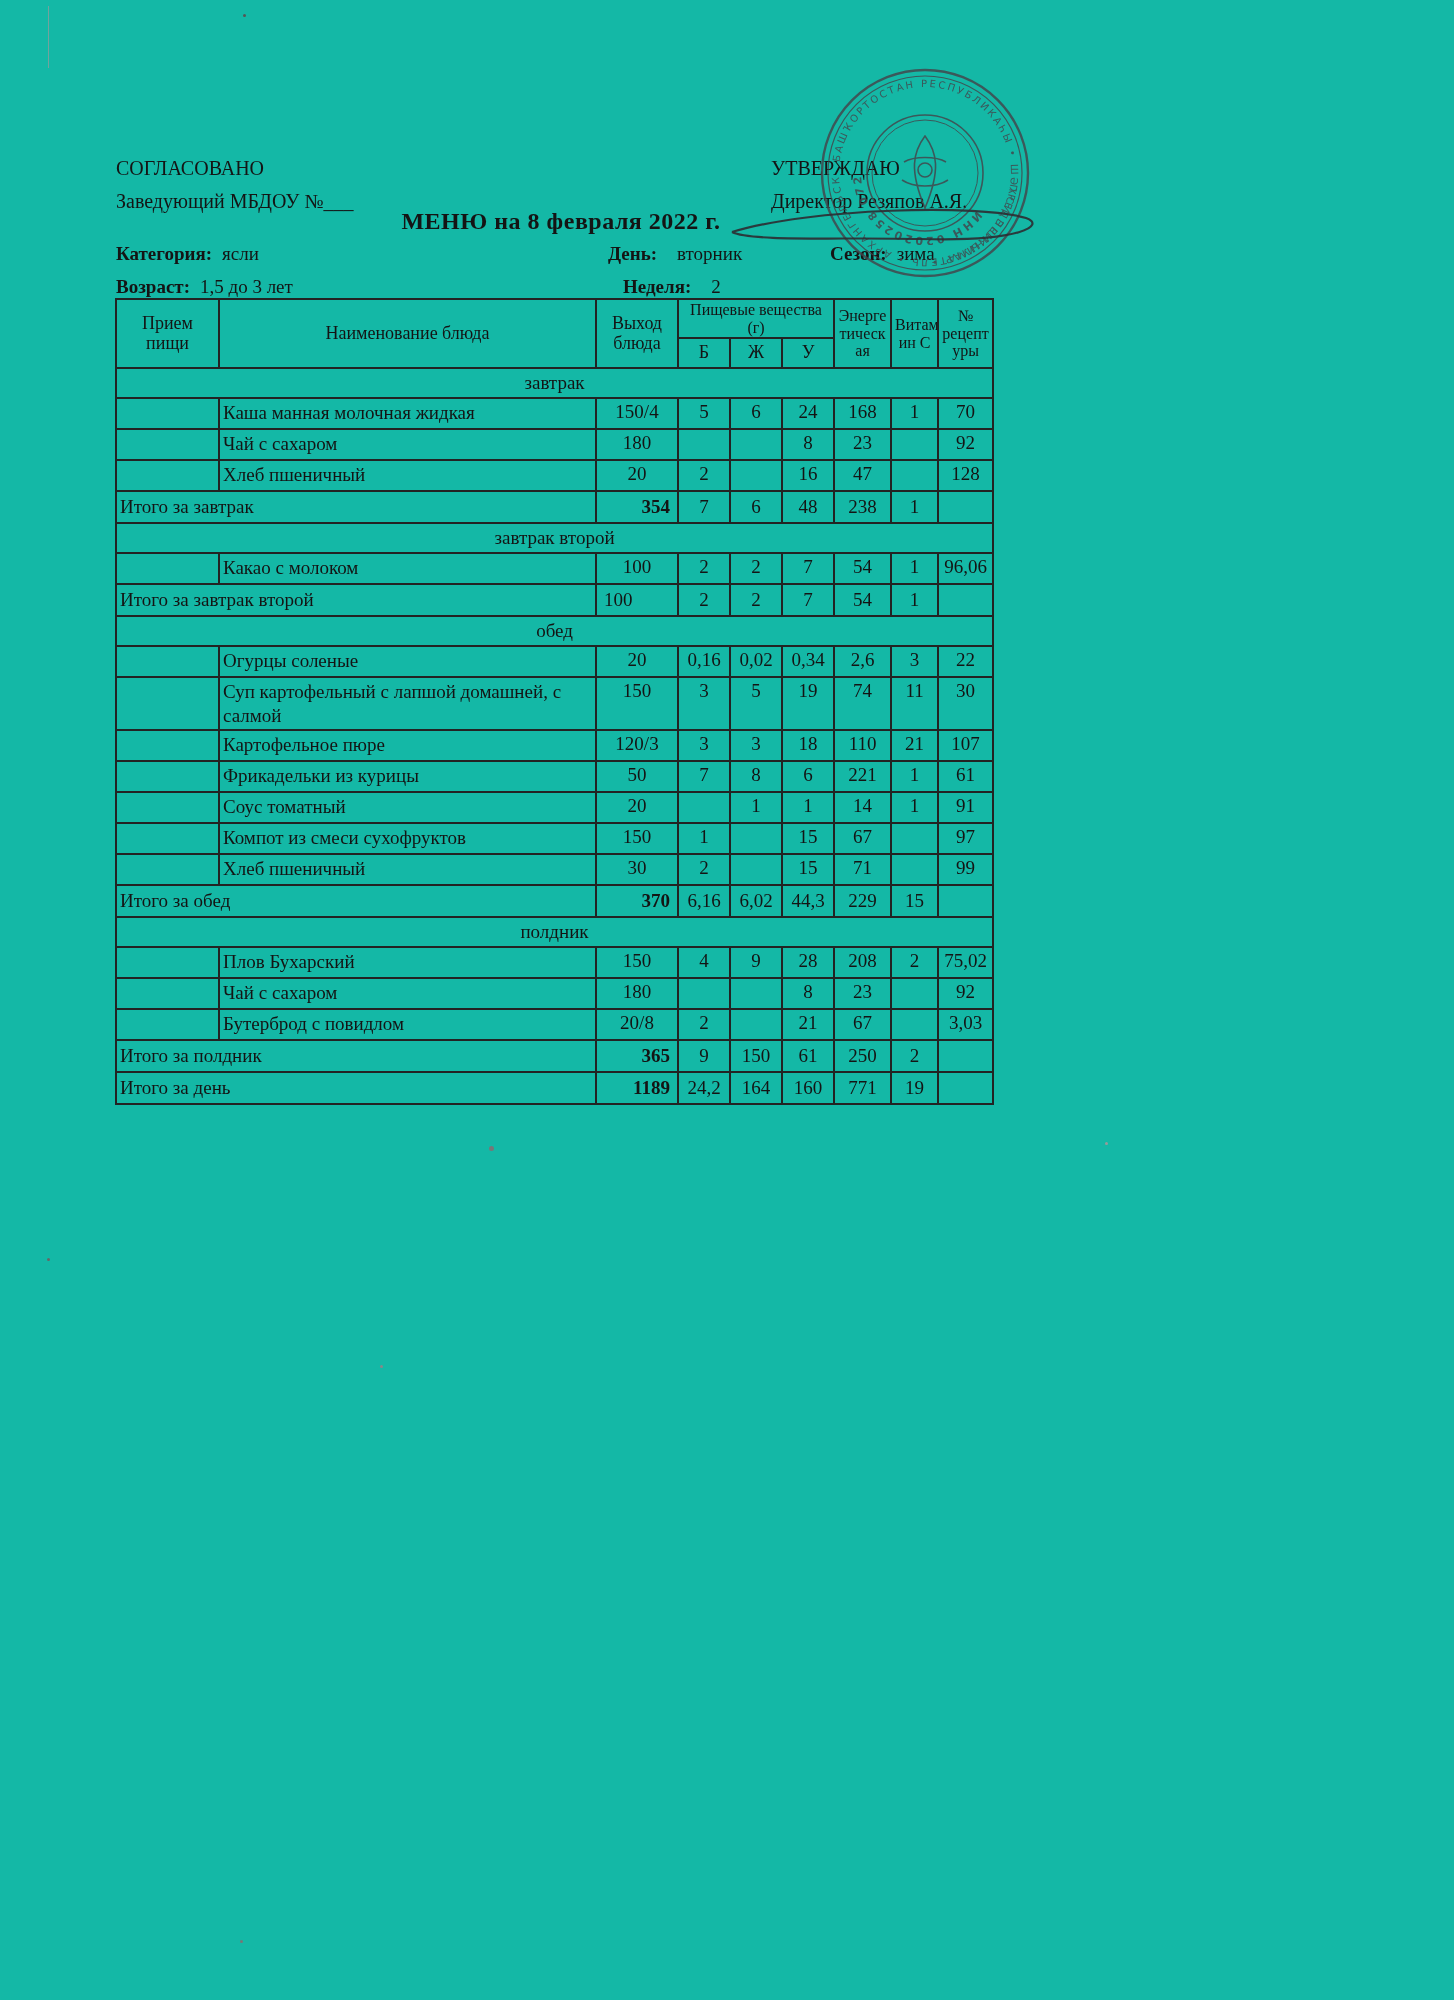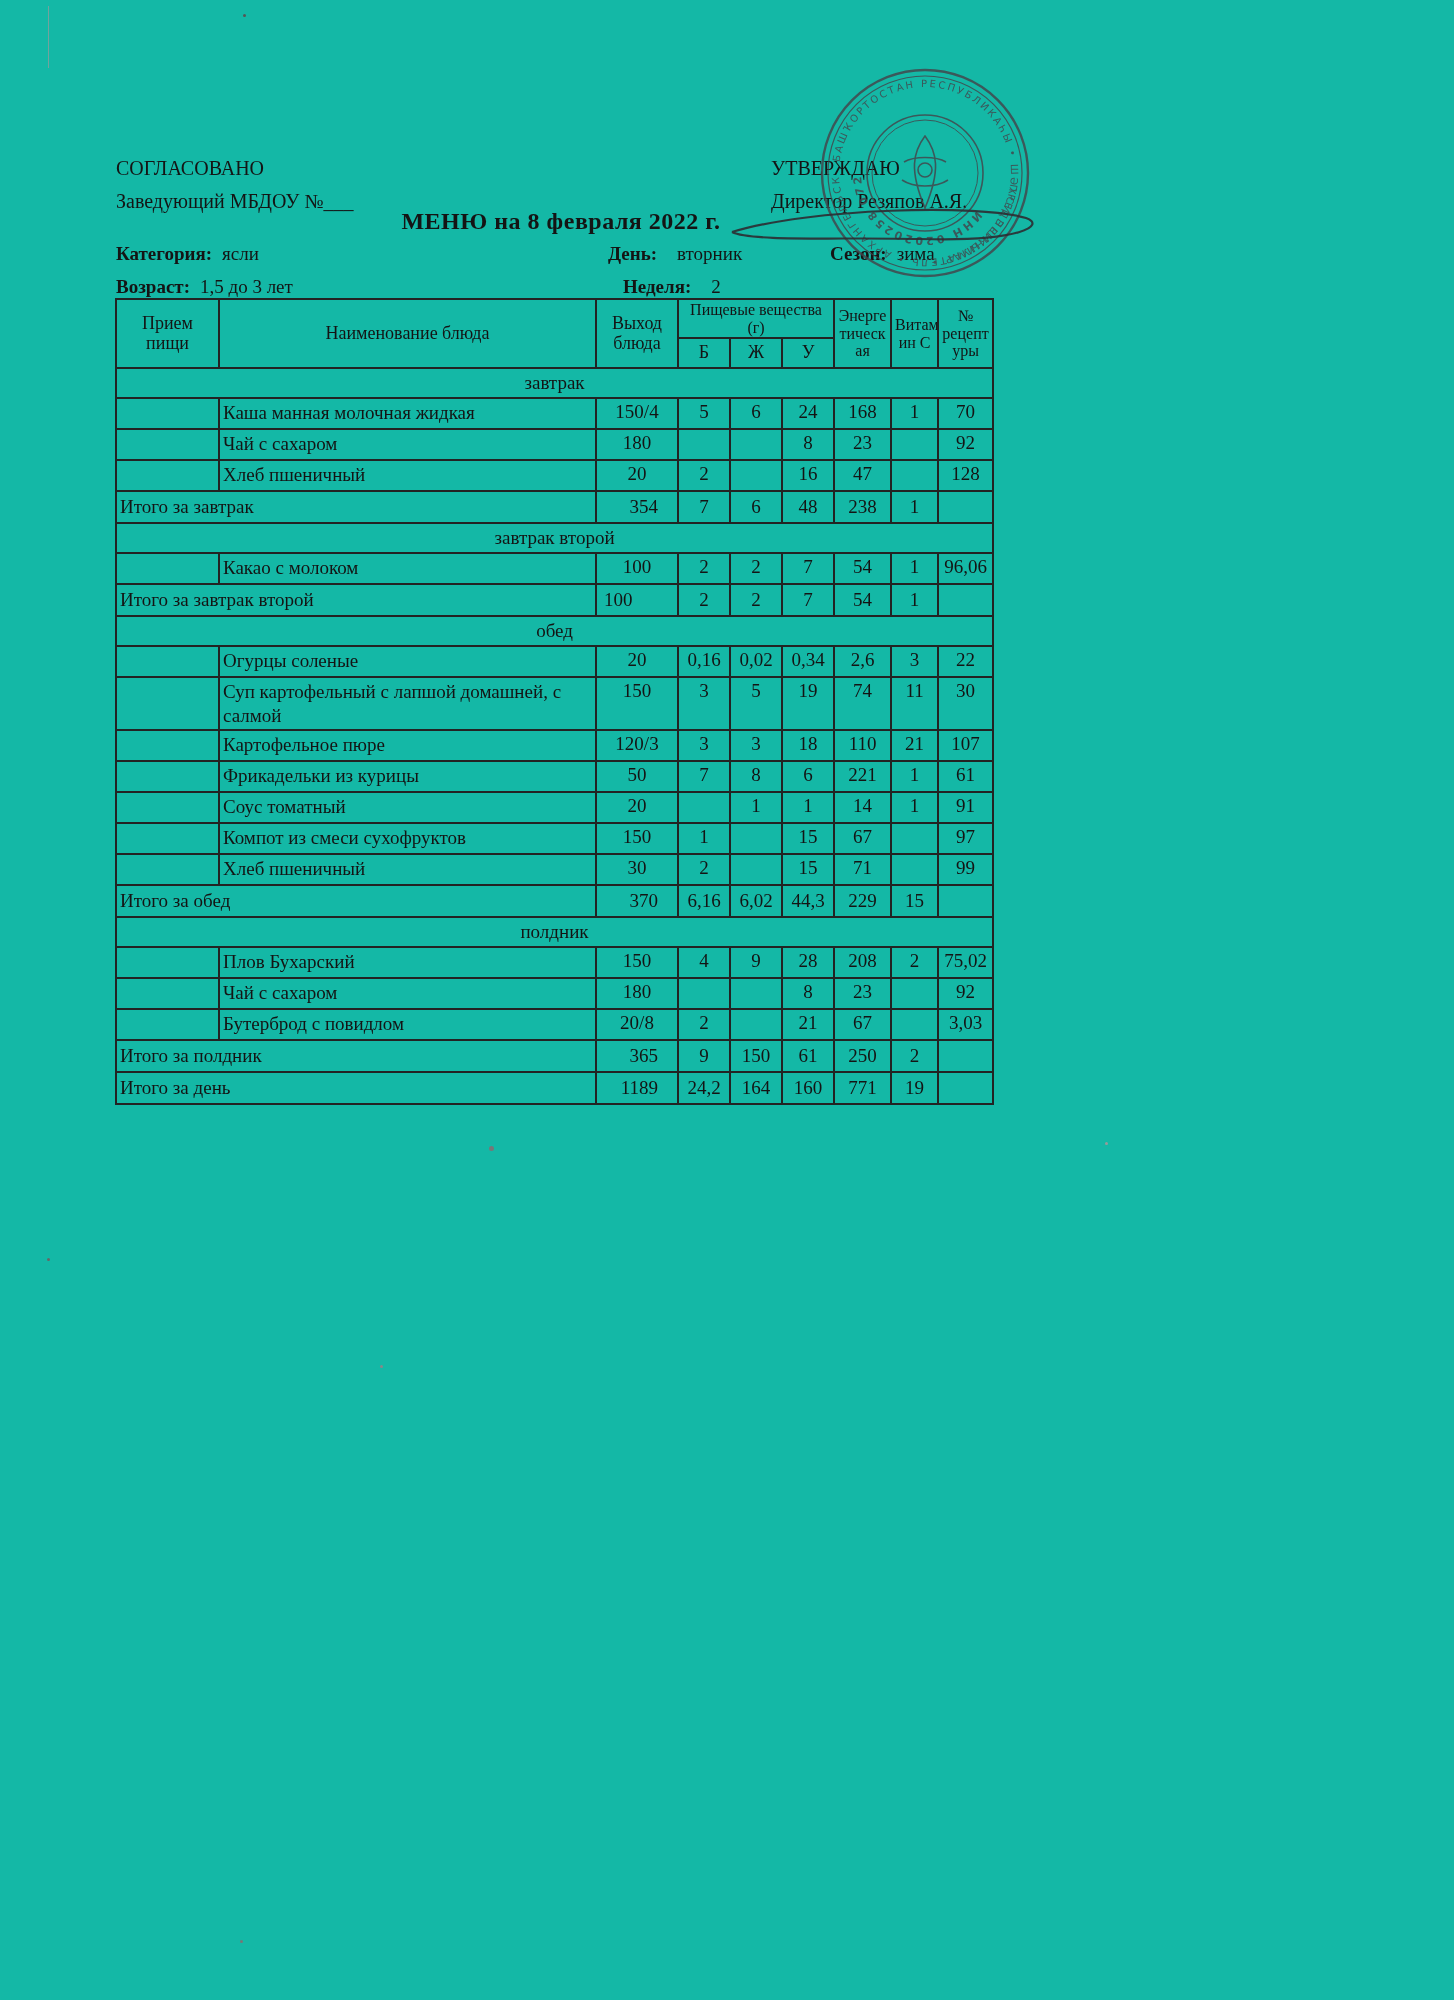--- a/index.html
+++ b/index.html
@@ -25,21 +25,21 @@
   table.menu{position:absolute;left:115px;top:298px;width:877px;border-collapse:collapse;
              table-layout:fixed;font-size:19px;}
   table.menu td, table.menu th{border:2px solid #232323;padding:1px 3px;height:26px;
              font-weight:normal;overflow:hidden;}
   thead th{text-align:center;vertical-align:middle;font-size:18px;white-space:pre-line;line-height:1.1;}
   th.hdr-small{font-size:16px;}
   .section-cell{font-weight:bold;text-align:center;padding-left:4px;font-size:19px;}
   .total-label{font-weight:bold;text-align:left;padding-left:4px;}
   .num{text-align:center;}
   .total-num{font-weight:bold;}
-  .out.right{text-align:right;padding-right:19px;}
+  .out.right{text-align:right;padding-right:7px;font-weight:bold;}
   .out.left{text-align:left;padding-left:7px;}
   .dish-name{text-align:left;padding-left:6px;line-height:1.25;}
   tr[data-name="dish-row"] td{vertical-align:top;padding-top:2px;}
   tr[data-name="total-row"] td{height:28px;}
 
   
   .stamp-wrap{position:absolute;left:690px;top:58px;width:372px;height:234px;pointer-events:none;}
   .stamp-ink{opacity:.82;}
 </style>
 </head>

